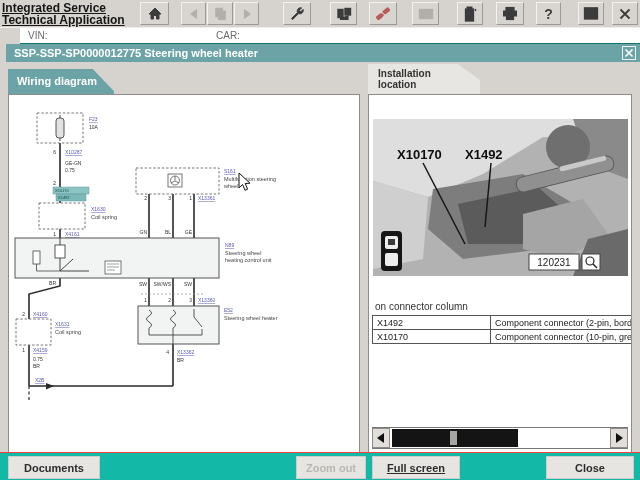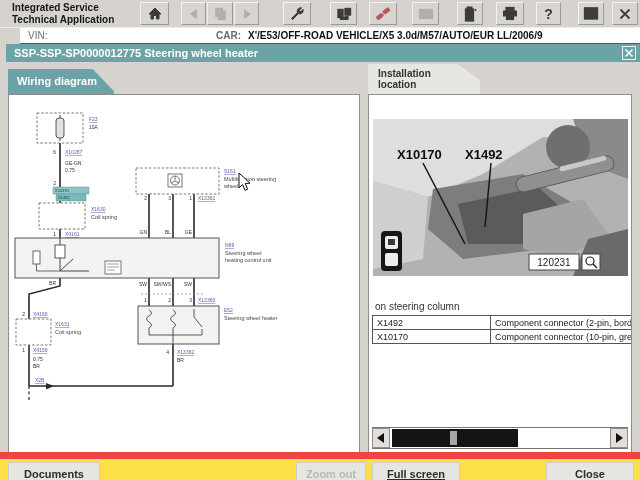--- a/index.html
+++ b/index.html
@@ -5,35 +5,35 @@
   * { box-sizing: border-box; margin: 0; padding: 0; }
   html,body { width:640px; height:480px; }
   body {
     font-family: "Liberation Sans", sans-serif;
     background:#d6d3ce; position:relative; overflow:hidden;
     -webkit-font-smoothing: antialiased;
   }
   
   .topbar { position:absolute; left:0; top:0; width:640px; height:28px;
             background:#d6d3ce; border-bottom:1px solid #efede9; }
-  .app-title { position:absolute; left:12px; top:2px; font-size:10px; font-weight:bold;
-               color:#161616; line-height:12px; }
+  .app-title { position:absolute; left:2px; top:2px; font-size:12px; font-weight:bold;
+               color:#161616; line-height:12px;text-decoration:underline; }
   .tb-btn { position:absolute; top:2px; height:23px; background:#d8d5d0;
             border:1px solid #9c9a96; border-top-color:#f4f2ee; border-left-color:#f4f2ee;
             display:flex; align-items:center; justify-content:center; }
   .tb-btn svg { display:block; }
   .ic-on  { stroke:#3c3c3c; fill:#3c3c3c; }
   .ic-off { stroke:#b2afaa; fill:#b2afaa; }
   .ic-red { stroke:#b85a5a; fill:#b85a5a; }
   .help-glyph { font-size:14px; font-weight:bold; color:#3c3c3c; }
   
   .vinbar { position:absolute; left:0; top:28px; width:640px; height:16px; background:#ffffff;
             border-bottom:1px solid #0f766e; font-size:10px;margin-left:20px; }
   .vin-label { position:absolute; left:8px; top:2px; color:#6a6a6a; }
-  .car-label { position:absolute; left:196px; top:2px; color:#6a6a6a;font-weight:bold; }
+  .car-label { position:absolute; left:196px; top:2px; color:#6a6a6a; }
   .car-value { position:absolute; left:228px; top:2px; color:#111; font-weight:bold; }
   
   .sspbar { position:absolute; left:6px; top:44px; width:634px; height:18px; background:#6ba3a6;padding-left:19px; }
   .ssp-text { position:absolute; left:8px; top:3px; color:#fff; font-weight:bold; font-size:11px; }
   .ssp-close { position:absolute; right:4px; top:2px; width:14px; height:14px;
                border:1px solid #e8f2f2; display:flex; align-items:center; justify-content:center; }
   
   .tab-left { position:absolute; left:8px; top:69px; width:106px; height:36px; background:#6ba3a6;
               clip-path:polygon(0 0,80% 0,100% 62%,100% 100%,0 100%);
               color:#fff; font-weight:bold; font-size:11px; padding:6px 0 0 9px; }
@@ -59,21 +59,21 @@
   .loc-table td.c1 { width:118px; }
   
   .hscroll { position:absolute; left:3px; top:332px; width:256px; height:22px;
              border:1px solid #7a7875; background:#fff; }
   .hs-btn { position:absolute; top:0; width:18px; height:20px; background:#e2dfda;
             border:1px solid #8f8d8a; display:flex; align-items:center; justify-content:center; }
   .hs-thumb { position:absolute; left:19px; top:1px; width:126px; height:18px; background:#141414; }
   .hs-grip  { position:absolute; left:58px; top:2px; width:7px; height:14px; background:#a9a7a3; }
   
   .bottombar { position:absolute; left:0; top:452px; width:640px; height:28px;
-               background:#fde047; border-top:7px solid #ef4444; }
+               background:#14b8a6; border-top:1px solid #ef4444; }
   .bbtn { position:absolute; top:3px; height:23px; background:#e7e5e1; border:1px solid #cfccc7;
           font-size:11px; font-weight:bold; color:#2c2c2c; text-align:center;
           display:flex; align-items:center; justify-content:center;
           font-family:"Liberation Sans",sans-serif; }
   .bbtn.disabled { color:#bab7b2; }
 </style>
 </head>
 <body>
 
 <div class="topbar">
@@ -156,21 +156,20 @@
   <div class="tb-btn" style="left:612px;width:26px;">
     <svg width="14" height="14" viewBox="0 0 14 14">
       <path d="M2.5 2.5 L11.5 11.5 M11.5 2.5 L2.5 11.5" class="ic-on" fill="none" stroke-width="1.8"></path>
     </svg>
   </div>
 </div>
 
 <div class="vinbar">
   <span class="vin-label">VIN:</span>
   <span class="car-label">CAR:</span>
-  <span class="car-value">X'/E53/OFF-ROAD VEHICLE/X5 3.0d/M57/AUTO/EUR LL/2006/9</span>
 </div>
 
 <div class="sspbar">
   <span class="ssp-text">SSP-SSP-SP0000012775 Steering wheel heater</span>
   <span class="ssp-close">
     <svg width="10" height="10" viewBox="0 0 10 10">
       <path d="M1.5 1.5 L8.5 8.5 M8.5 1.5 L1.5 8.5" stroke="#fff" stroke-width="1.6" fill="none"></path>
     </svg>
   </span>
 </div>
@@ -335,21 +334,21 @@
         <text x="181" y="147" font-size="10" fill="#222" text-anchor="middle">120231</text>
       </g>
       <g>
         <rect x="209" y="135" width="18" height="16" fill="#fff" stroke="#444" stroke-width="1"></rect>
         <circle cx="217" cy="142" r="4" fill="none" stroke="#222" stroke-width="1.2"></circle>
         <line x1="220" y1="145" x2="224" y2="149" stroke="#222" stroke-width="1.4"></line>
       </g>
     </svg>
   </div>
 
-  <div class="loc-note">on steering column</div>
+  <div class="loc-note">on connector column</div>
 
   <table class="loc-table">
     <tbody>
         <tr>
       <td class="c1">X1492</td>
       <td>Component connector (2-pin, bordeaux</td>
     </tr>
     <tr>
       <td class="c1">X10170</td>
       <td>Component connector (10-pin, green),</td>

